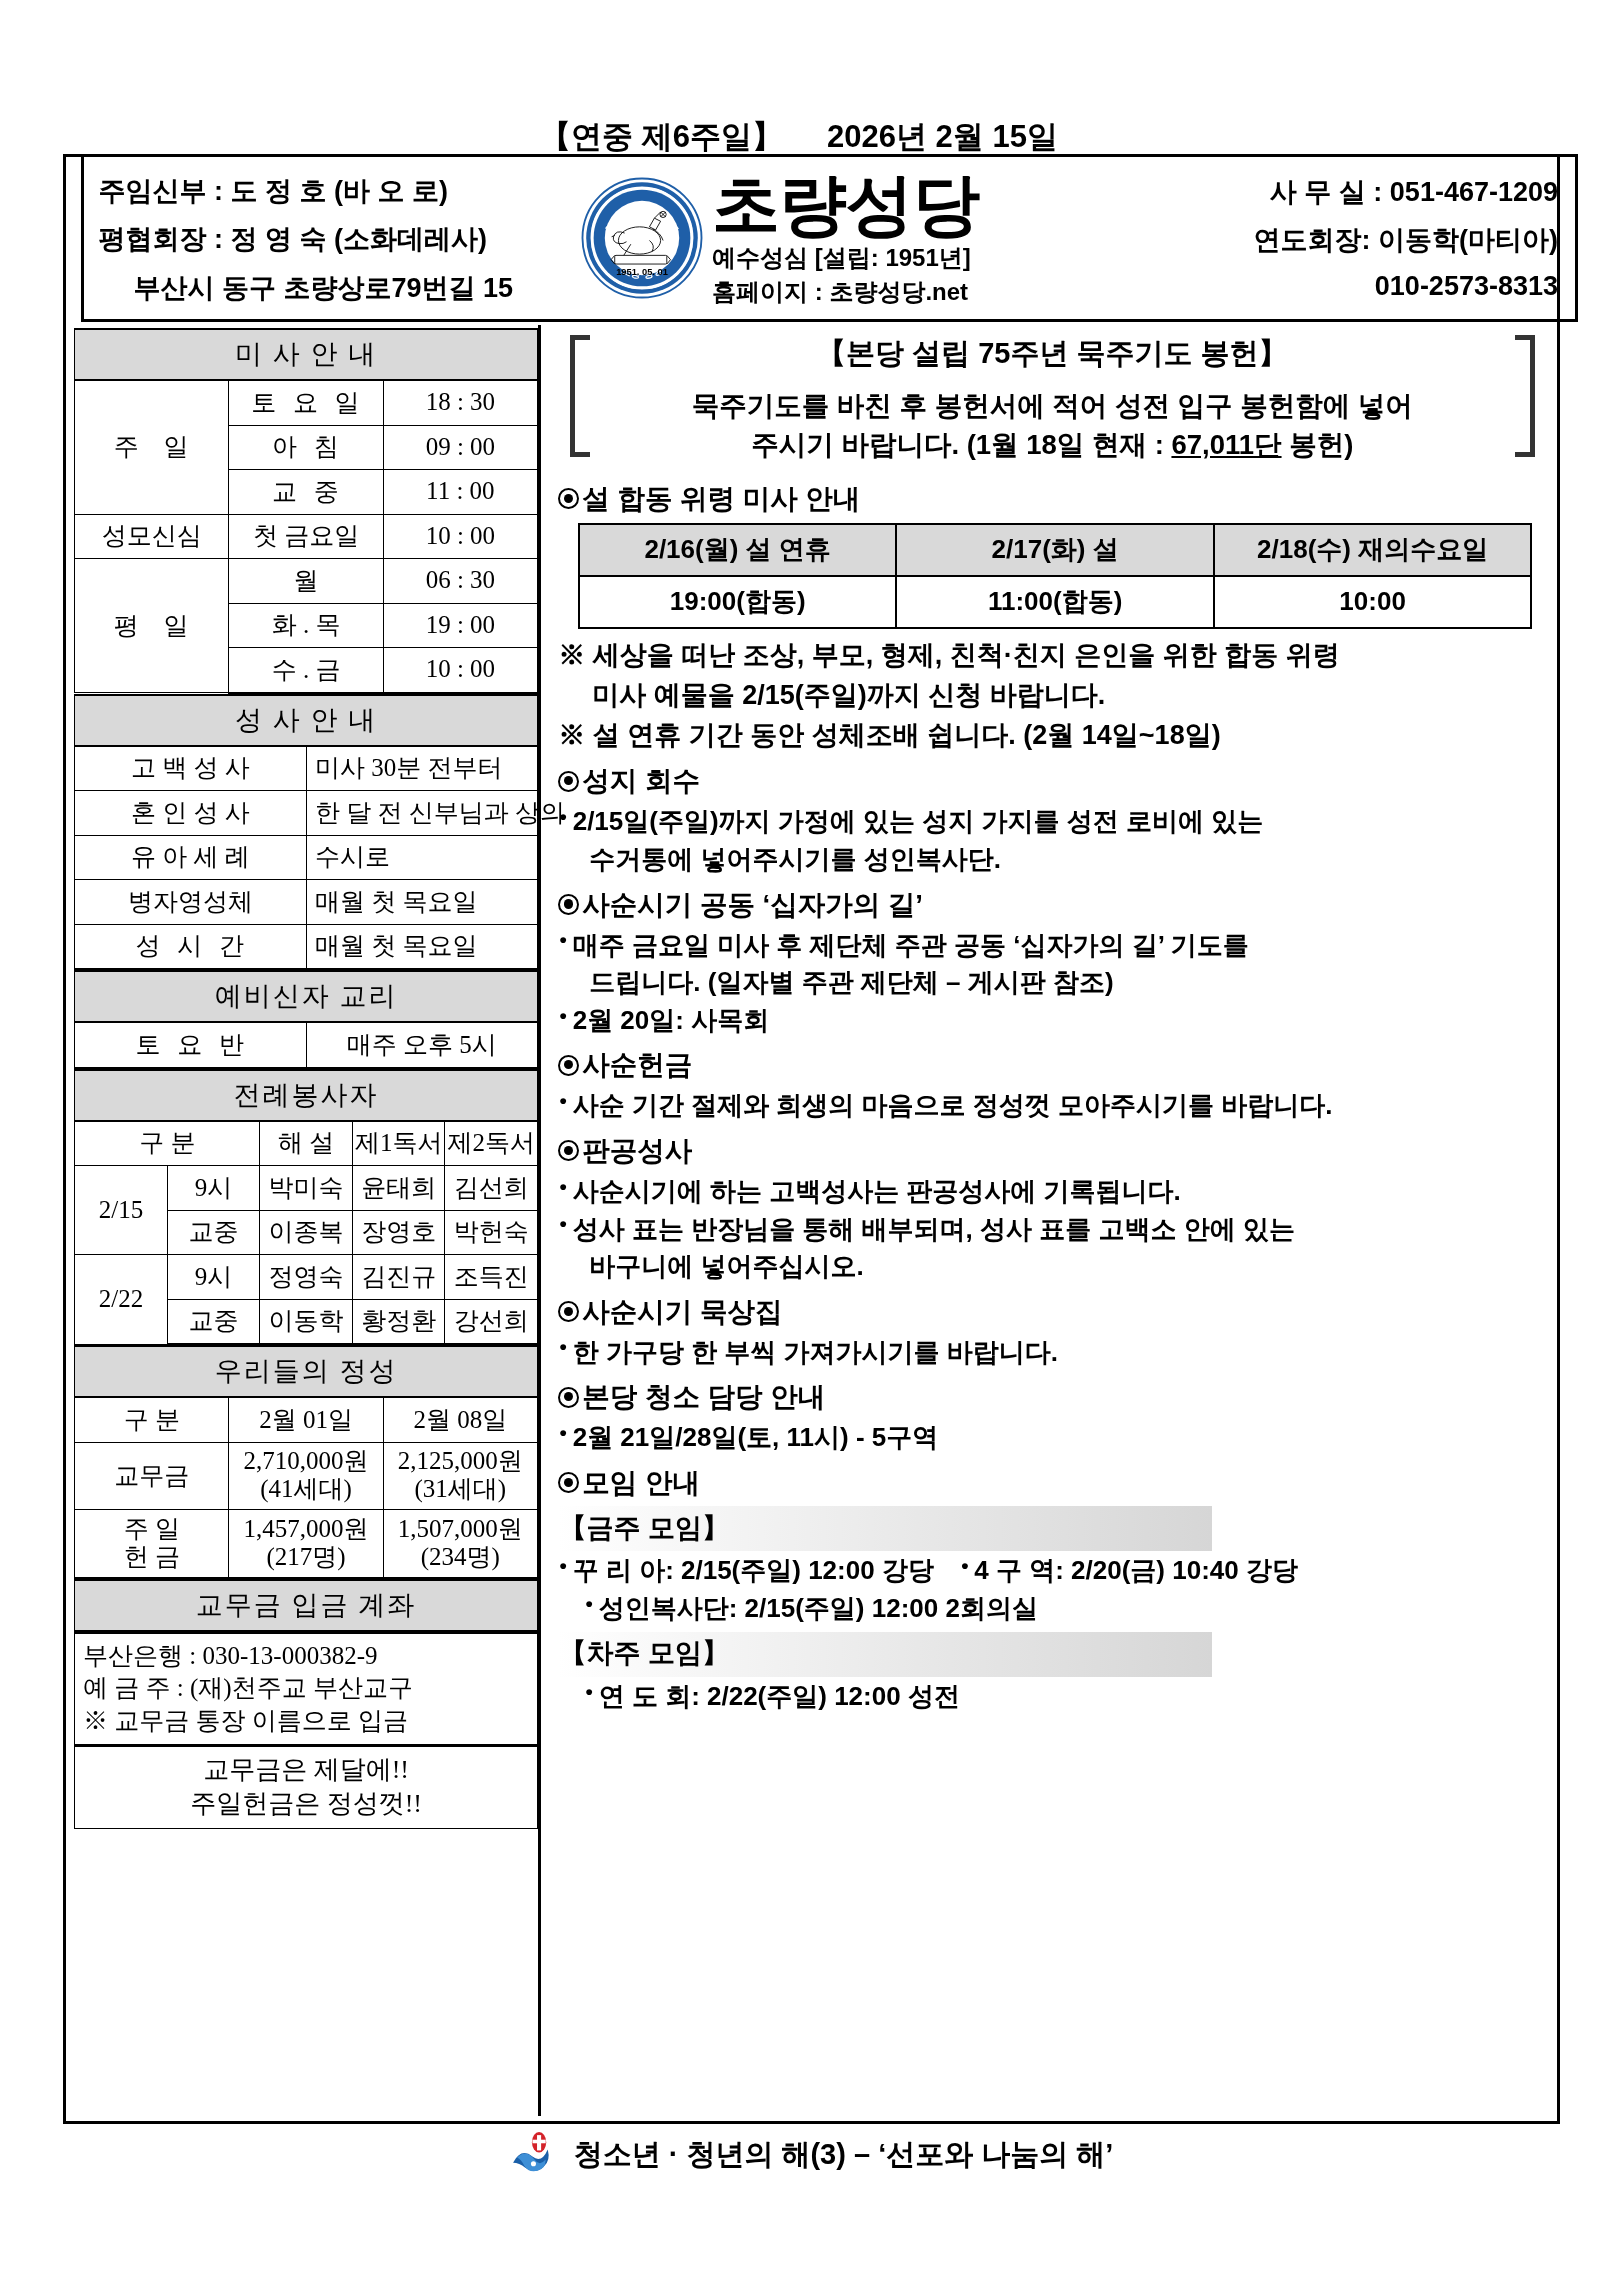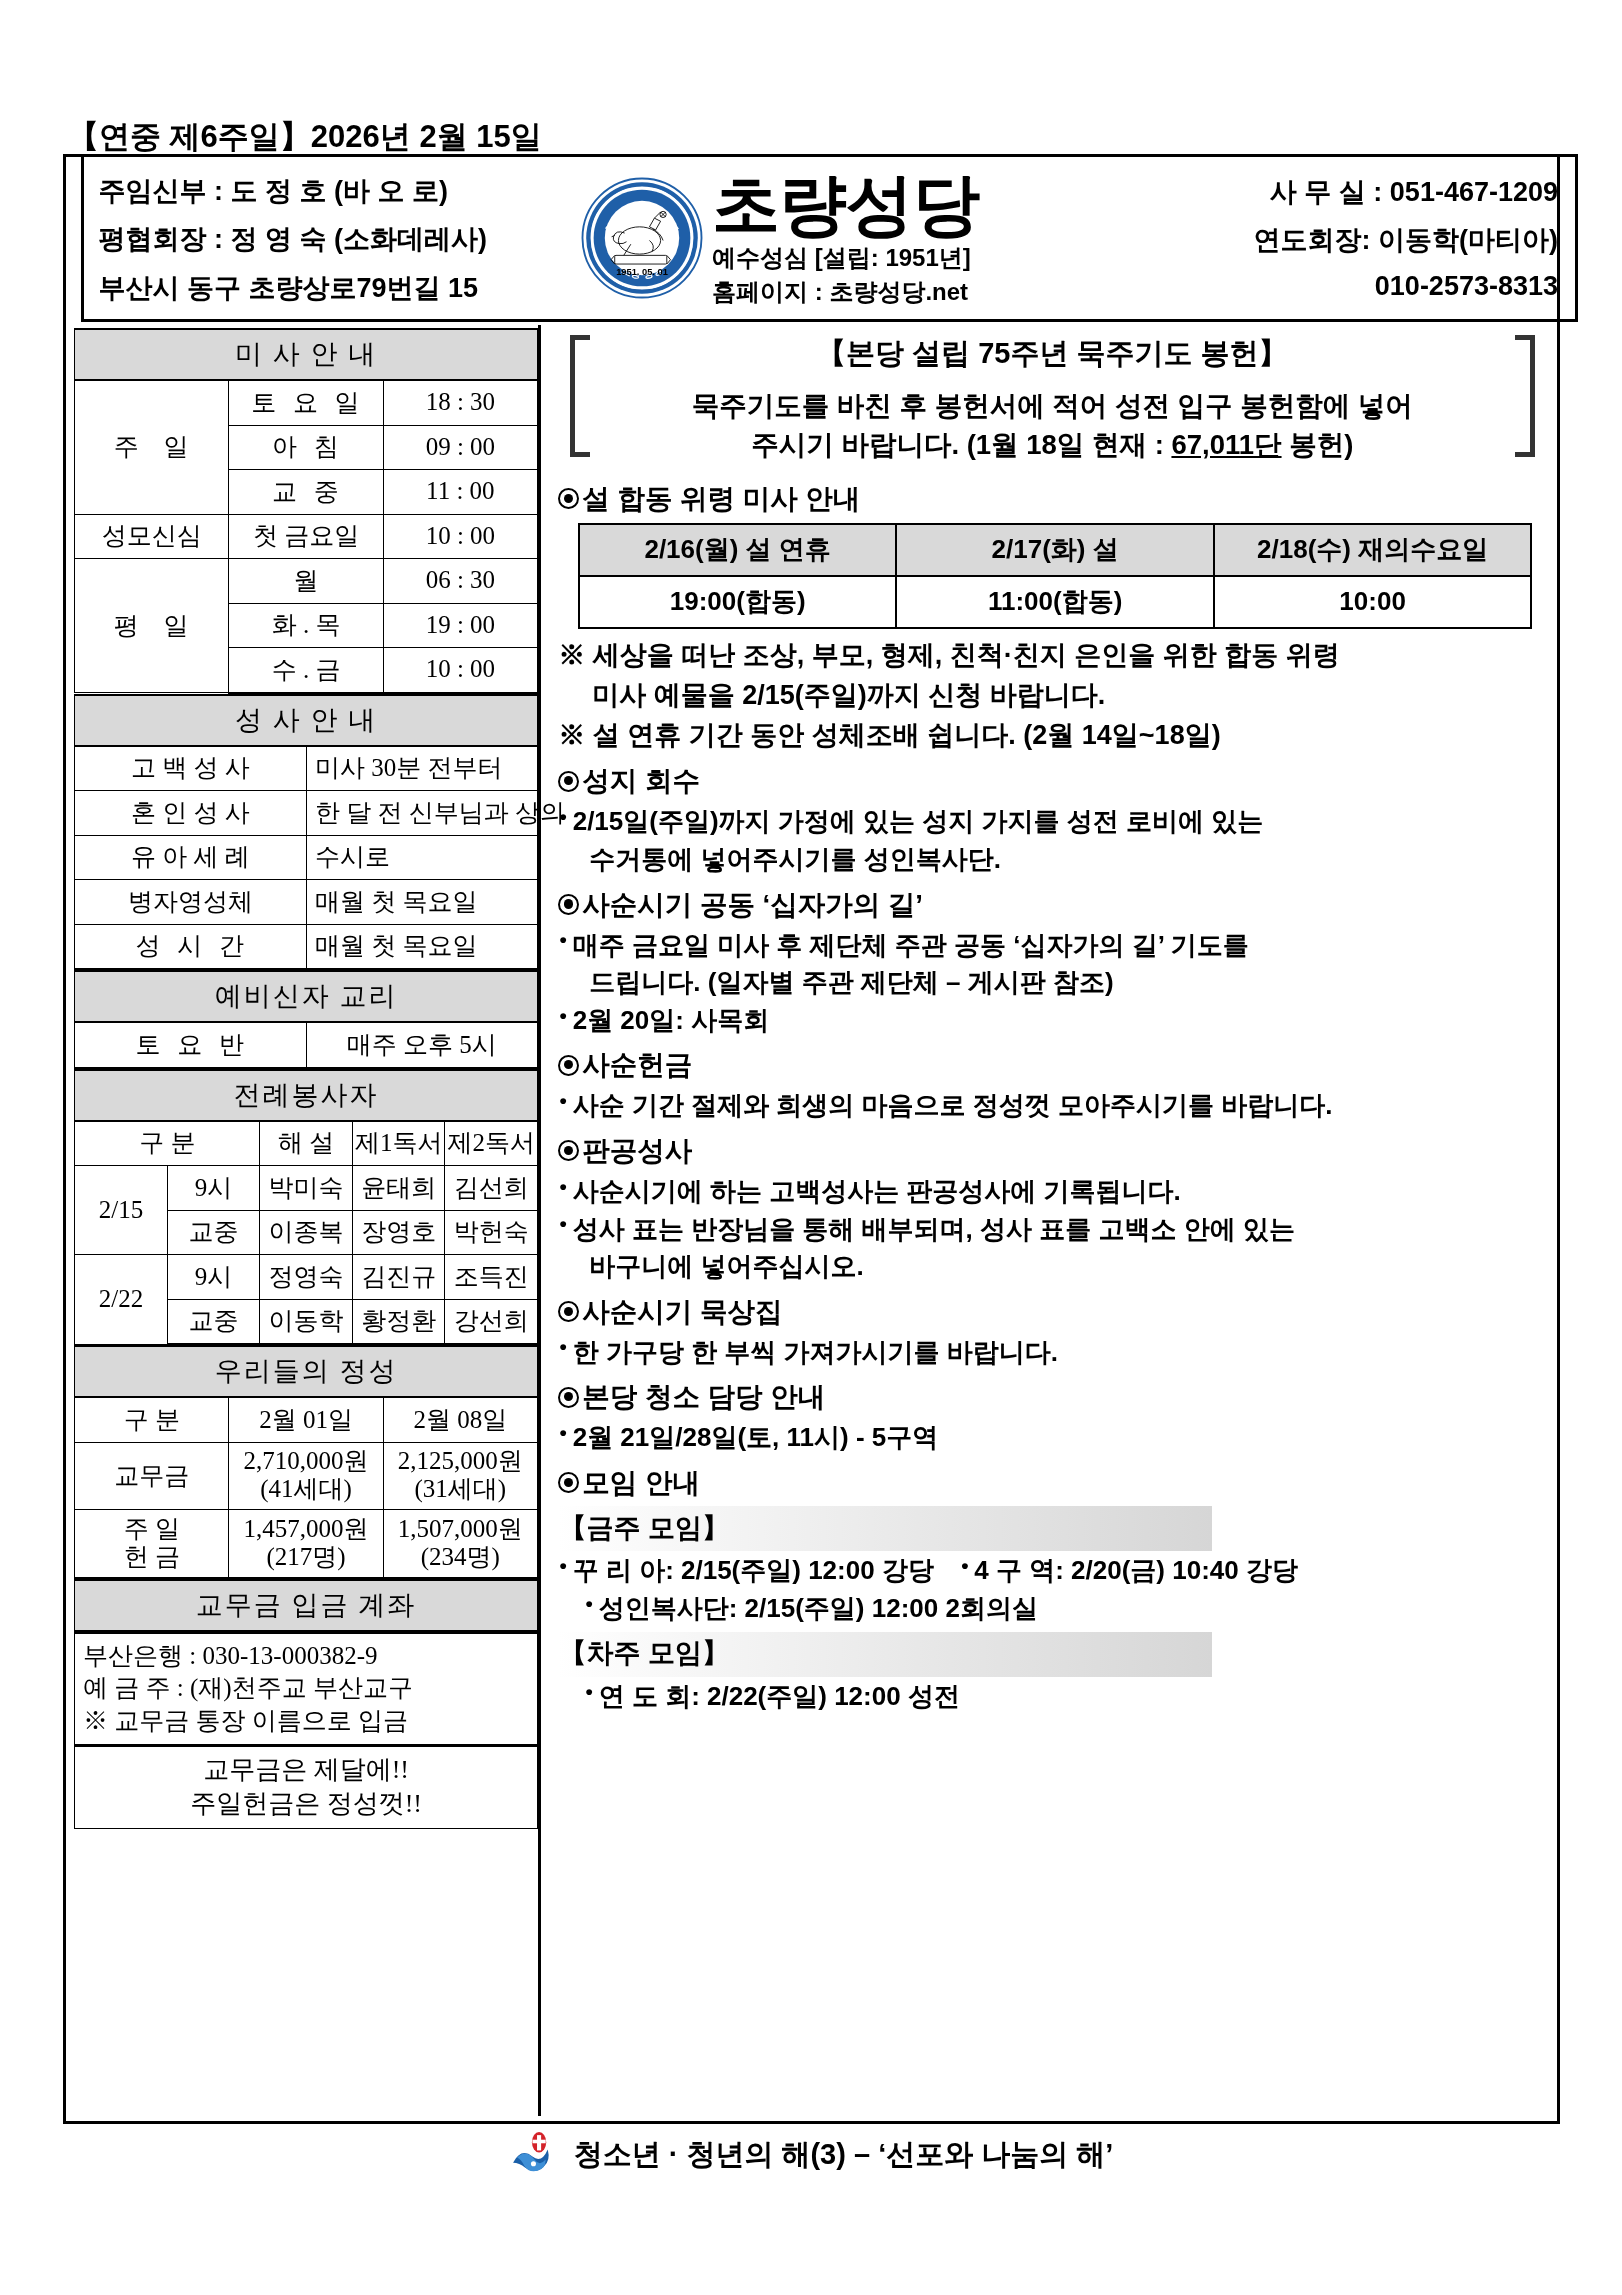--- a/index.html
+++ b/index.html
@@ -11,23 +11,23 @@
   }
   .page {
     position: relative;
     width: 1623px; height: 2295px;
     padding: 0;
   }
 
   
   .topline {
     position: absolute;
-    left: 68px; top: 116px;
+    left: 50px; top: 116px;
     width: 1498px;
-    display: flex; justify-content: flex-start; align-items: flex-end;
+    display: flex; justify-content: center; align-items: flex-end; gap: 44px;
   }
   .topline .season {
     font-size: 31px; font-weight: 700; letter-spacing: 0px;
     font-family: "Liberation Sans", sans-serif;
   }
   .topline .date {
     font-size: 31px; font-weight: 700;
     font-family: "Liberation Sans", sans-serif;
   }
 
@@ -51,21 +51,21 @@
   .hdr-left {
     width: 487px;
     padding: 9.2px 0 6.5px 14.4px;
     display: flex; flex-direction: column; justify-content: space-around;
   }
   .hdr-left div {
     font-size: 27px; font-weight: 700;
     font-family: "Liberation Sans", sans-serif;
     white-space: nowrap;
   }
-  .hdr-left div.addr { letter-spacing: 0px; }
+  .hdr-left div.addr { letter-spacing: 0px; margin-left: 35px; }
   .hdr-mid {
     width: 523px;
     display: flex; align-items: center;
     padding-left: 9.2px;
   }
   .logo { width: 124px; height: 124px; flex: 0 0 124px; }
   .hdr-mid-txt { padding-left: 7.9px; }
   .parish-name {
     font-size: 68px; font-weight: 700; line-height: 1.02;
     font-family: "Liberation Sans", sans-serif;

